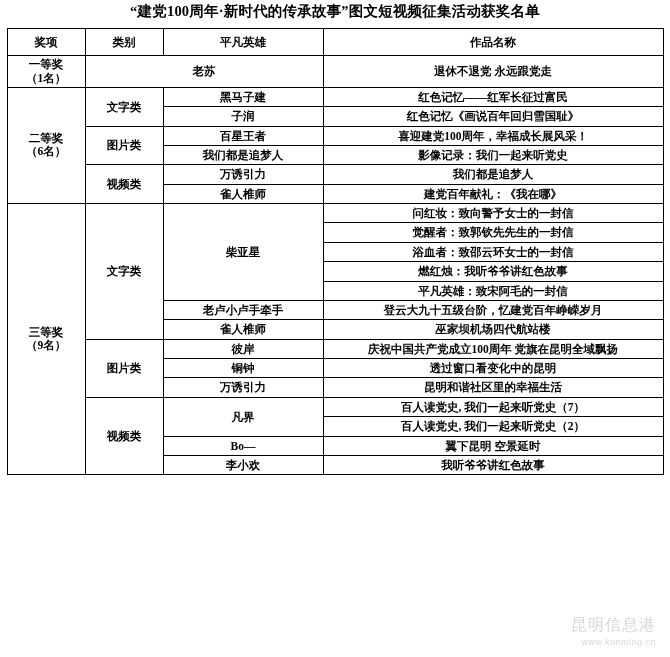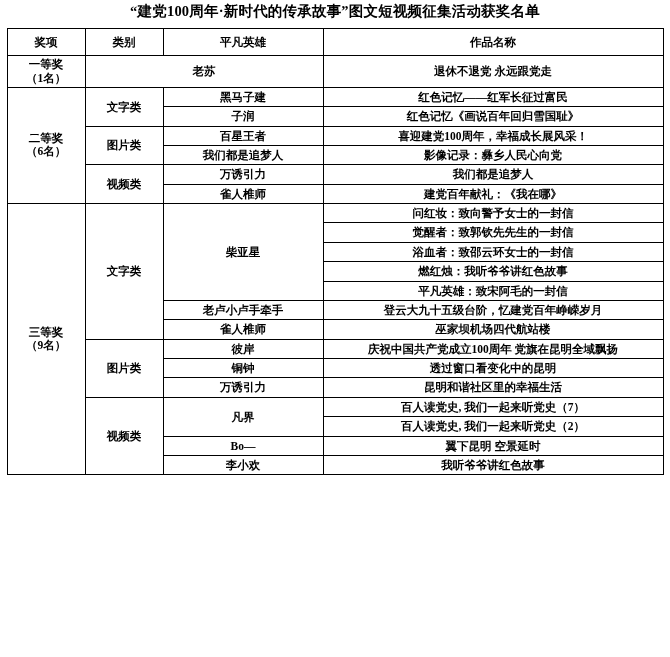--- a/index.html
+++ b/index.html
@@ -119,21 +119,21 @@
         <td>红色记忆《画说百年回归雪国耻》</td>
       </tr>
 
       <tr>
         <td rowspan="2">图片类</td>
         <td>百星王者</td>
         <td>喜迎建党100周年，幸福成长展风采！</td>
       </tr>
       <tr>
         <td>我们都是追梦人</td>
-        <td>影像记录：彝乡人民心向党</td>
+        <td>影像记录：我们一起来听党史</td>
       </tr>
 
       <tr>
         <td rowspan="2">视频类</td>
         <td>万诱引力</td>
         <td>我们都是追梦人</td>
       </tr>
       <tr>
         <td>雀人椎师</td>
         <td>建党百年献礼：《我在哪》</td>
@@ -195,14 +195,18 @@
         <td>Bo—</td>
         <td>翼下昆明 空景延时</td>
       </tr>
       <tr>
         <td>李小欢</td>
         <td>我听爷爷讲红色故事</td>
       </tr>
     </tbody>
   </table>
 
+  <div class="watermark">
+    <span>昆明信息港</span>
+    <span class="sub">www.kunming.cn</span>
+  </div>
 
 </div>
 
 </body></html>

